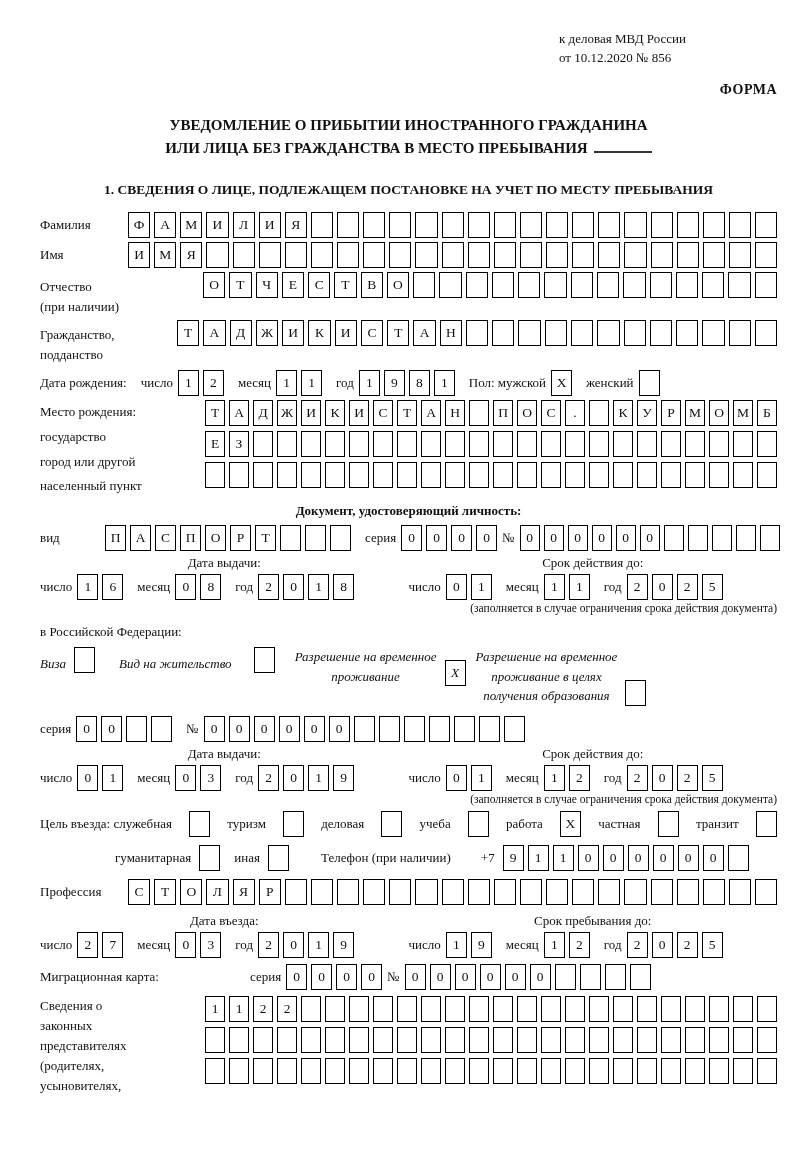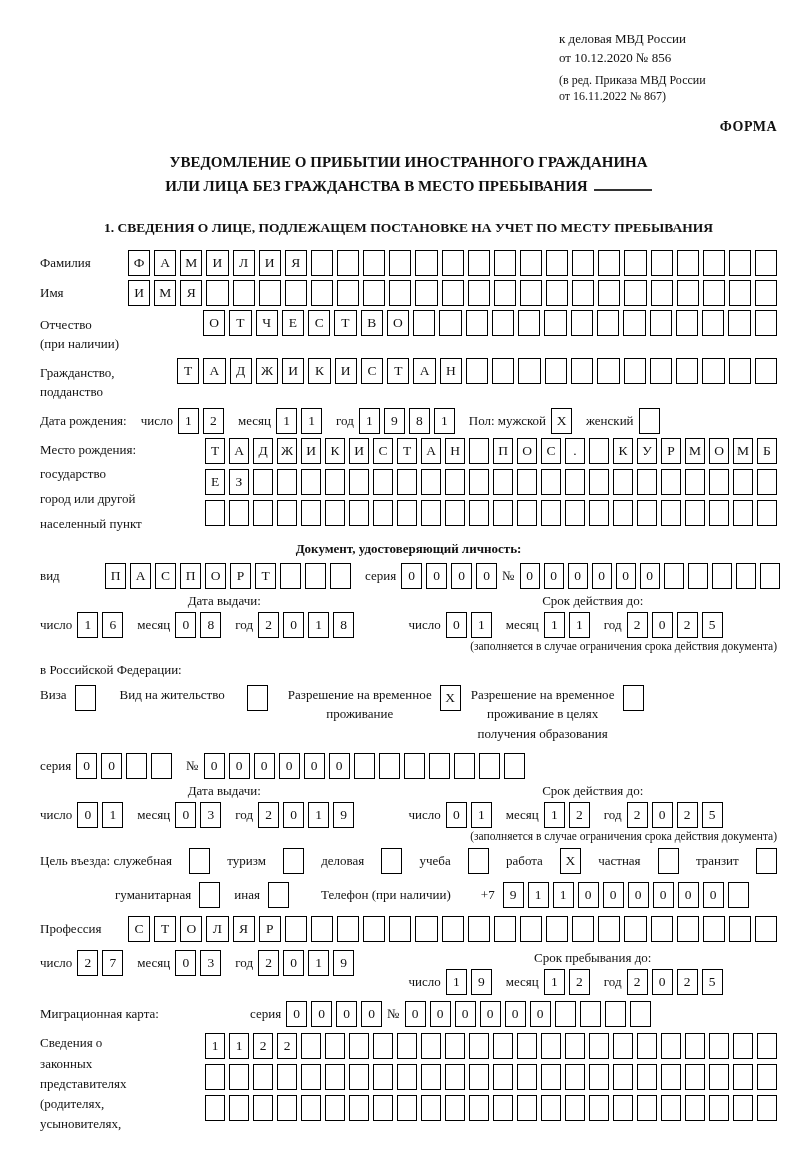--- a/index.html
+++ b/index.html
@@ -45,21 +45,21 @@
   .dates-duo { display:flex; margin:2px 0 2px 0; }
   .date-half { width:50%; }
   .date-caption { text-align:center; margin-bottom:3px; }
   .date-line { display:flex; align-items:center; }
   .date-line > span { margin-right:5px; }
   .note-right { text-align:right; font-size:11.5px; margin:2px 0 6px 0; }
 
   .doc-heading { text-align:center; font-weight:bold; margin:4px 0 6px 0; }
 
   .permits { display:flex; align-items:flex-start; margin:4px 0 10px 0; }
-  .permits .opt { display:flex; align-items:flex-start; margin-right:10px; }
+  .permits .opt { display:flex; align-items:flex-end; margin-right:10px;font-style:italic; }
   .permits .opt-label { line-height:1.5; }
   .permits .center { text-align:center; }
   .permits .cell { margin-left:8px; flex:none; }
 
   .purpose-row { display:flex; align-items:center; justify-content:space-between; margin-bottom:8px; }
   .purpose-row .cell { flex:none; }
   .purpose2 { display:flex; align-items:center; margin-bottom:8px; padding-left:75px; }
   .purpose2 > * { margin-right:8px; }
   .purpose2 .cell { flex:none; }
   .ph-cells { display:inline-flex; gap:4px; }
@@ -70,24 +70,20 @@
   .cellcol .cells { margin-bottom:5px; }
 </style>
 </head>
 <body>
 
 <div class="page">
 
   <div class="appendix">
     <div>к деловая МВД России</div>
     <div>от 10.12.2020 № 856</div>
-    <div class="edition">
-      <div>(в ред. Приказа МВД России</div>
-      <div>от 16.11.2022 № 867)</div>
-    </div>
   </div>
 
   <div class="forma">ФОРМА</div>
 
   <div class="title">
     <div>УВЕДОМЛЕНИЕ О ПРИБЫТИИ ИНОСТРАННОГО ГРАЖДАНИНА</div>
     <div>
       <span>ИЛИ ЛИЦА БЕЗ ГРАЖДАНСТВА В МЕСТО ПРЕБЫВАНИЯ</span><span class="blank-line"></span>
     </div>
   </div>
@@ -588,20 +584,21 @@
         <span class="cell"></span>
         <span class="cell"></span>
         <span class="cell"></span>
         <span class="cell"></span>
         <span class="cell"></span>
       </span>
   </div>
 
   <div class="dates-duo" style="margin-top:8px;">
     <div class="date-half">
+      <div class="date-caption">Дата въезда:</div>
       <div class="date-line">
         <span>число</span>
         <span class="cells-fixed gap14">
             <span class="cell">2</span>
             <span class="cell">7</span>
           </span>
         <span>месяц</span>
         <span class="cells-fixed gap14">
             <span class="cell">0</span>
             <span class="cell">3</span>

